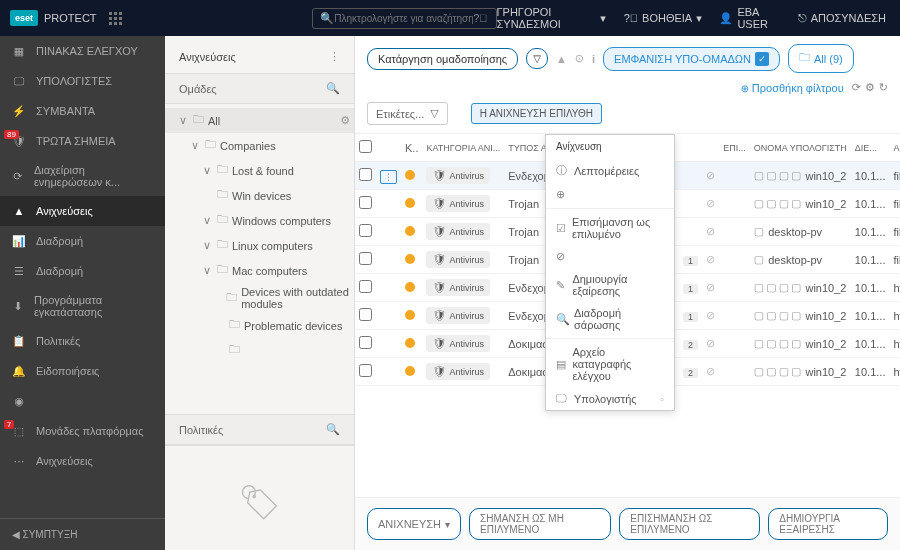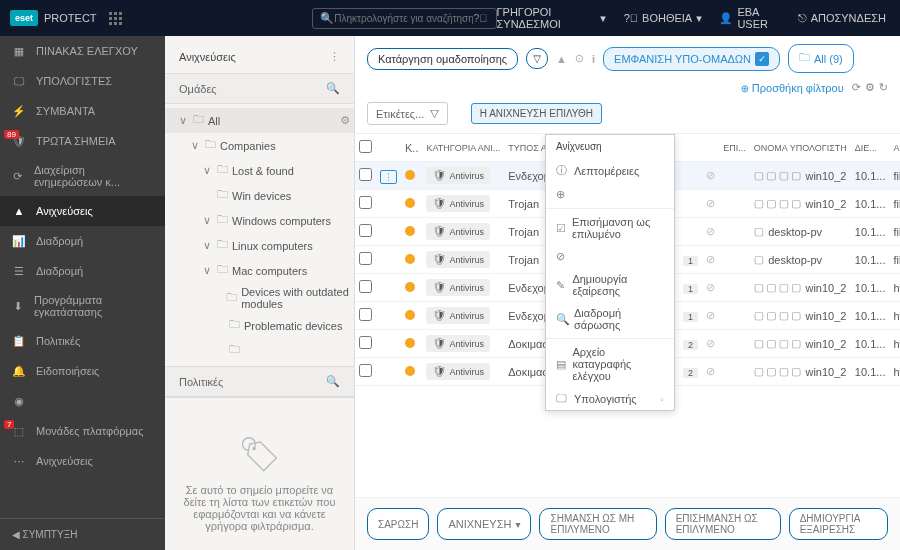--- a/index.html
+++ b/index.html
@@ -232,21 +232,20 @@
             <span class="fold">🗀</span>
           </div>
         </div>
     </div>
     <div class="tree-section-hdr">
       <span>Πολιτικές</span>
       <span style="color:#888">🔍</span>
     </div>
     <div class="tags-area">
       <div class="tags-icon">🏷</div>
-      <div>Σε αυτό το σημείο μπορείτε να δείτε τη λίστα των ετικετών που εφαρμόζονται και να κάνετε γρήγορα φιλτράρισμα.</div>
     </div>
   </div>
 
   <div class="main">
     <div class="toolbar">
       <div class="btn">
           <span>Κατάργηση ομαδοποίησης</span>
         </div>
       <div class="btn" style="padding:4px 6px">▽</div>
       <span style="color:#aaa">▲</span>
@@ -527,20 +526,19 @@
             <div class="ctx-item">
               <span style="width:12px;color:#888">🖵</span>
               <span>Υπολογιστής</span>
               <span style="margin-left:auto;color:#aaa">◦</span>
             </div>
           </div>
       </div>
     </div>
 
     <div class="footer-actions">
-      <div class="btn">ΣΑΡΩΣΗ</div>
       <div class="btn"><span>ΑΝΙΧΝΕΥΣΗ</span> ▾</div>
       <div class="btn">ΣΗΜΑΝΣΗ ΩΣ ΜΗ ΕΠΙΛΥΜΕΝΟ</div>
       <div class="btn">ΕΠΙΣΗΜΑΝΣΗ ΩΣ ΕΠΙΛΥΜΕΝΟ</div>
       <div class="btn">ΔΗΜΙΟΥΡΓΙΑ ΕΞΑΙΡΕΣΗΣ</div>
     </div>
   </div>
 </div>
 
 </body></html>

